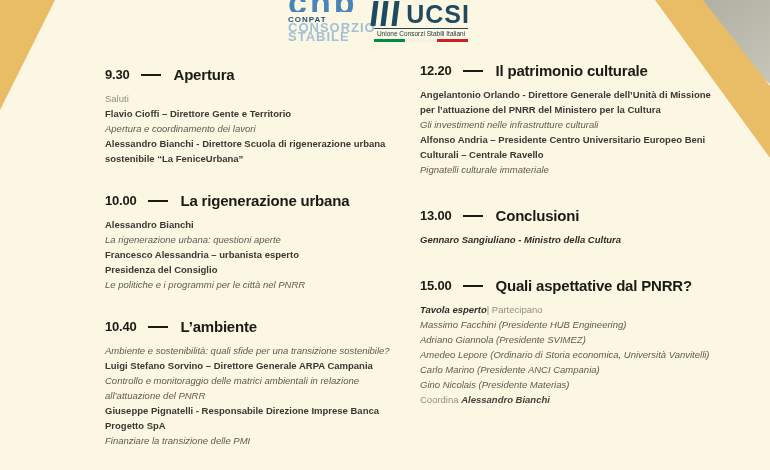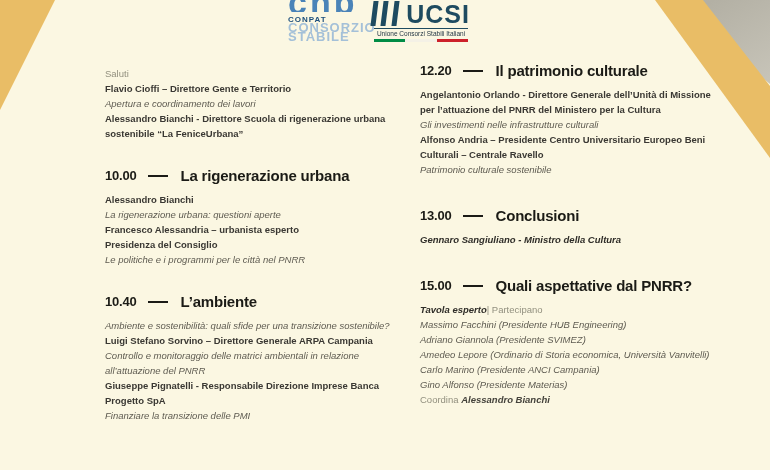--- a/index.html
+++ b/index.html
@@ -84,20 +84,25 @@
     <div class="ucsi-sub">Unione Consorzi Stabili Italiani</div>
     <div class="ucsi-flag">
       <span style="background:#008C45;"></span>
       <span style="background:#F4F1E6;"></span>
       <span style="background:#CD212A;"></span>
     </div>
   </div>
 
   <div class="col col-left" id="col-left">
       <div class="section">
+    <div class="sec-header">
+      <span class="sec-time">9.30</span>
+      <span class="sec-dash"></span>
+      <span class="sec-title">Apertura</span>
+    </div>
     <div class="sec-body">
           <div class="pline"><span class="ln-muted">Saluti</span></div>
           <div class="pline"><span class="ln-bold">Flavio Cioffi – Direttore Gente e Territorio</span></div>
           <div class="pline"><span class="ln-italic">Apertura e coordinamento dei lavori</span></div>
           <div class="pline"><span class="ln-bold">Alessandro Bianchi - Direttore Scuola di rigenerazione urbana sostenibile “La FeniceUrbana”</span></div>
         </div>
   </div>
       <div class="section">
     <div class="sec-header">
       <span class="sec-time">10.00</span>
@@ -131,21 +136,21 @@
       <div class="section">
     <div class="sec-header">
       <span class="sec-time">12.20</span>
       <span class="sec-dash"></span>
       <span class="sec-title">Il patrimonio culturale</span>
     </div>
     <div class="sec-body">
           <div class="pline"><span class="ln-bold">Angelantonio Orlando - Direttore Generale dell’Unità di Missione per l’attuazione del PNRR del Ministero per la Cultura</span></div>
           <div class="pline"><span class="ln-italic">Gli investimenti nelle infrastrutture culturali</span></div>
           <div class="pline"><span class="ln-bold">Alfonso Andria – Presidente Centro Universitario Europeo Beni Culturali – Centrale Ravello</span></div>
-          <div class="pline"><span class="ln-italic">Patrimonio culturale sostenibile</span></div>
+          <div class="pline"><span class="ln-italic">Pignatelli culturale immateriale</span></div>
         </div>
   </div>
       <div class="section">
     <div class="sec-header">
       <span class="sec-time">13.00</span>
       <span class="sec-dash"></span>
       <span class="sec-title">Conclusioni</span>
     </div>
     <div class="sec-body">
           <div class="pline"><span class="ln-bolditalic">Gennaro Sangiuliano - Ministro della Cultura</span></div>
@@ -156,19 +161,19 @@
       <span class="sec-time">15.00</span>
       <span class="sec-dash"></span>
       <span class="sec-title">Quali aspettative dal PNRR?</span>
     </div>
     <div class="sec-body">
           <div class="pline"><span class="ln-bolditalic">Tavola esperto</span><span class="ln-muted">| Partecipano</span></div>
           <div class="pline"><span class="ln-italic">Massimo Facchini (Presidente HUB Engineering)</span></div>
           <div class="pline"><span class="ln-italic">Adriano Giannola (Presidente SVIMEZ)</span></div>
           <div class="pline"><span class="ln-italic">Amedeo Lepore (Ordinario di Storia economica, Università Vanvitelli)</span></div>
           <div class="pline"><span class="ln-italic">Carlo Marino (Presidente ANCI Campania)</span></div>
-          <div class="pline"><span class="ln-italic">Gino Alfonso (Presidente Materias)</span></div>
+          <div class="pline"><span class="ln-italic">Gino Nicolais (Presidente Materias)</span></div>
           <div class="pline"><span class="ln-muted">Coordina </span><span class="ln-italicdark">Alessandro Bianchi</span></div>
         </div>
   </div>
     </div>
 
 </div>
 
 </body></html>

